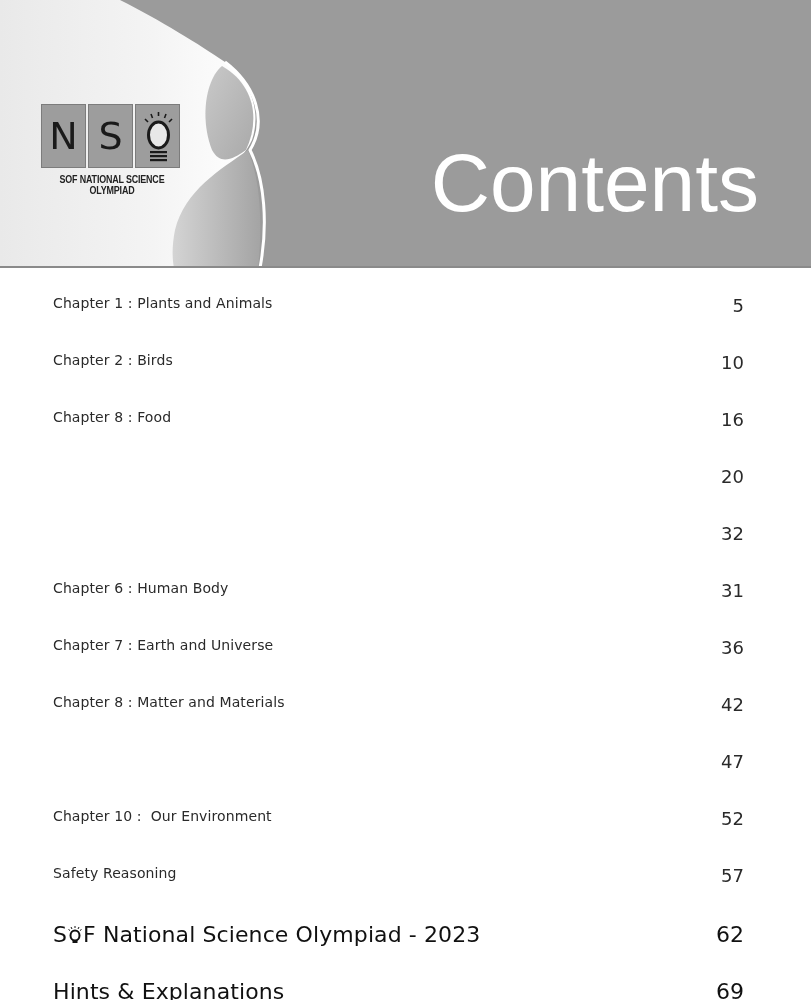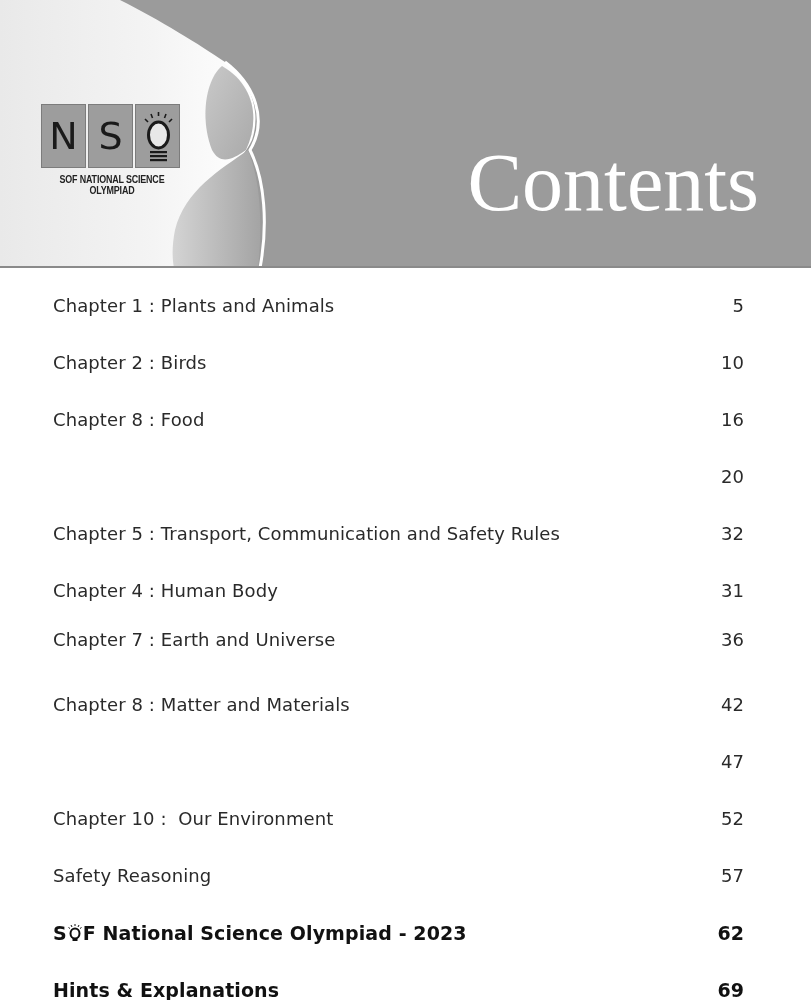--- a/index.html
+++ b/index.html
@@ -2,33 +2,33 @@
 <html><head>
   <meta charset="utf-8">
   <style>
     html, body { margin: 0; padding: 0; background: #ffffff; }
     body { width: 811px; height: 1000px; position: relative; overflow: hidden; font-family: "DejaVu Sans", sans-serif; }
 
     .header { position: absolute; left: 0; top: 0; width: 811px; height: 268px; background: #9b9b9b; overflow: hidden; }
     .header-art { position: absolute; left: 0; top: 0; width: 811px; height: 268px; }
     .header-rule { position: absolute; left: 0; top: 266px; width: 811px; height: 2px; background: #8a8a8a; }
 
-    .title { position: absolute; right: 52px; top: 142px; font-family: Liberation Serif, serif; font-weight: 300; font-size: 82px; color: #ffffff; letter-spacing: 0px; line-height: 1; }
+    .title { position: absolute; right: 52px; top: 142px; font-family: Liberation Sans, sans-serif; font-weight: 300; font-size: 82px; color: #ffffff; letter-spacing: 0px; line-height: 1; }
 
     .logo { position: absolute; left: 41px; top: 104px; width: 142px; }
     .logo-boxes { display: flex; gap: 2px; }
     .logo-box { width: 45px; height: 64px; background: #9d9d9d; border: 1px solid #7c7c7c; box-sizing: border-box; display: flex; align-items: center; justify-content: center; font-family: "DejaVu Sans", sans-serif; font-size: 38px; color: #1a1a1a; position: relative; }
     .logo-box svg { position: absolute; left: 0; top: 0; }
     .logo-caption { margin-top: 6px; text-align: center; font-family: "Liberation Sans", sans-serif; font-weight: bold; font-size: 10.5px; line-height: 11px; color: #222; letter-spacing: -0.2px; transform: scaleX(0.85); transform-origin: center; }
 
     .toc { position: absolute; left: 0; top: 285px; width: 811px; }
     .toc-row { position: absolute; left: 0; width: 811px; height: 30px; }
-    .toc-label { position: absolute; left: 53px; top: 0; font-size: 18px; color: #2a2a2a; white-space: pre; letter-spacing: 0.1px; }
+    .toc-label { position: absolute; left: 53px; top: 0; font-size: 14px; color: #2a2a2a; white-space: pre; letter-spacing: 0.1px; }
     .toc-page { position: absolute; right: 67px; top: 0; font-size: 18px; color: #2a2a2a; text-align: right; }
-    .toc-row.bold .toc-label, .toc-row.bold .toc-page { font-weight: bold; color: #111; font-size: 19px; text-align: right; }
+    .toc-row.bold .toc-label, .toc-row.bold .toc-page { font-weight: normal; color: #111; font-size: 22px; text-align: right; }
     .bulb-o { display: inline-block; position: relative; width: 14px; height: 18px; vertical-align: -2px; margin: 0 1px; }
   </style>
 </head>
 <body>
 
 <div class="header">
   <svg class="header-art" width="811" height="268" viewBox="0 0 811 268">
     <defs>
       <linearGradient id="lightBg" x1="0" y1="0" x2="1" y2="0">
         <stop offset="0" stop-color="#e9e9e9"></stop>
@@ -94,28 +94,27 @@
     <span class="toc-page">10</span>
   </div>
   <div class="toc-row" style="top:124px">
     <span class="toc-label">Chapter 8 : Food</span>
     <span class="toc-page">16</span>
   </div>
   <div class="toc-row" style="top:181px">
     <span class="toc-page">20</span>
   </div>
   <div class="toc-row" style="top:238px">
-    <span class="toc-label">Chapter 5 : Transport, Communication and Safety Rules</span>
     <span class="toc-page">32</span>
   </div>
   <div class="toc-row" style="top:295px">
-    <span class="toc-label">Chapter 4 : Human Body</span>
+    <span class="toc-label">Chapter 6 : Human Body</span>
     <span class="toc-page">31</span>
   </div>
-  <div class="toc-row" style="top:344px">
+  <div class="toc-row" style="top:352px">
     <span class="toc-label">Chapter 7 : Earth and Universe</span>
     <span class="toc-page">36</span>
   </div>
   <div class="toc-row" style="top:409px">
     <span class="toc-label">Chapter 8 : Matter and Materials</span>
     <span class="toc-page">42</span>
   </div>
   <div class="toc-row" style="top:466px">
     <span class="toc-page">47</span>
   </div>

